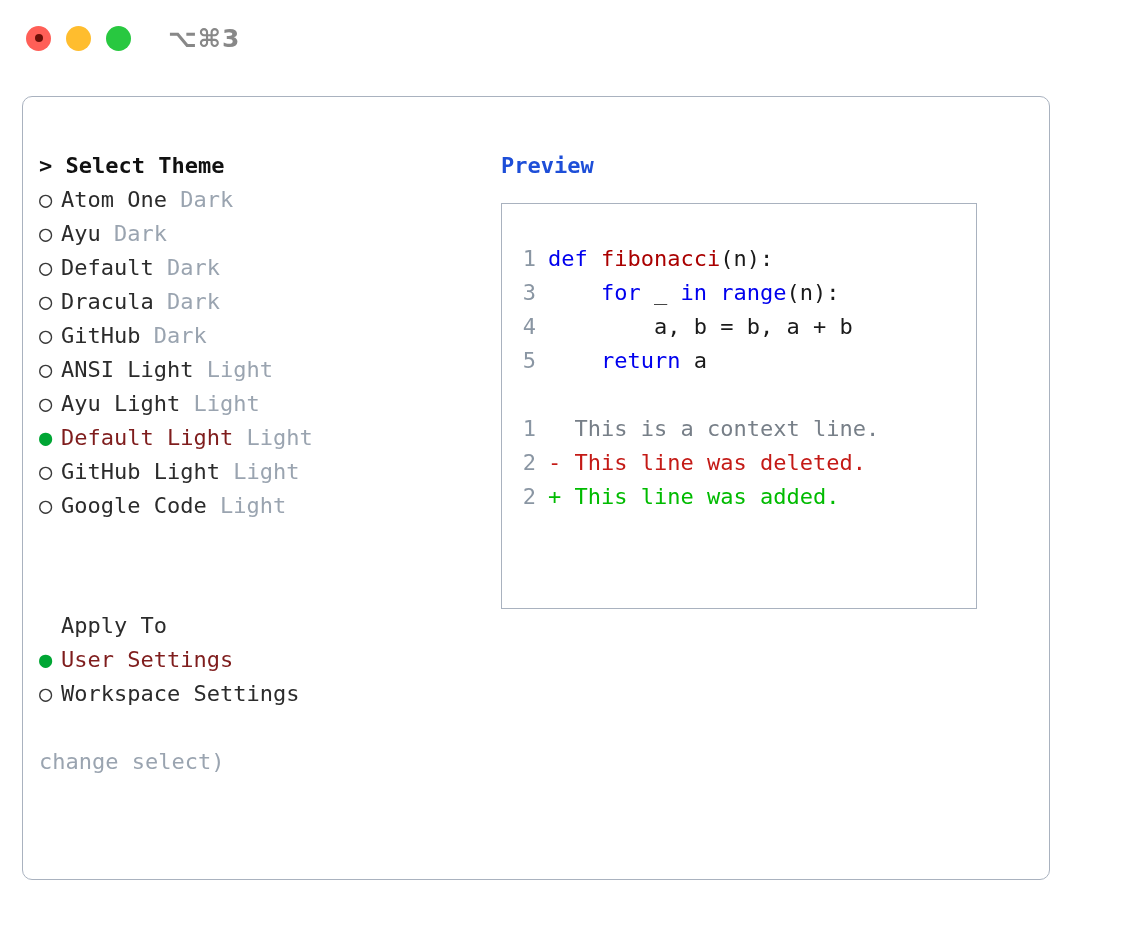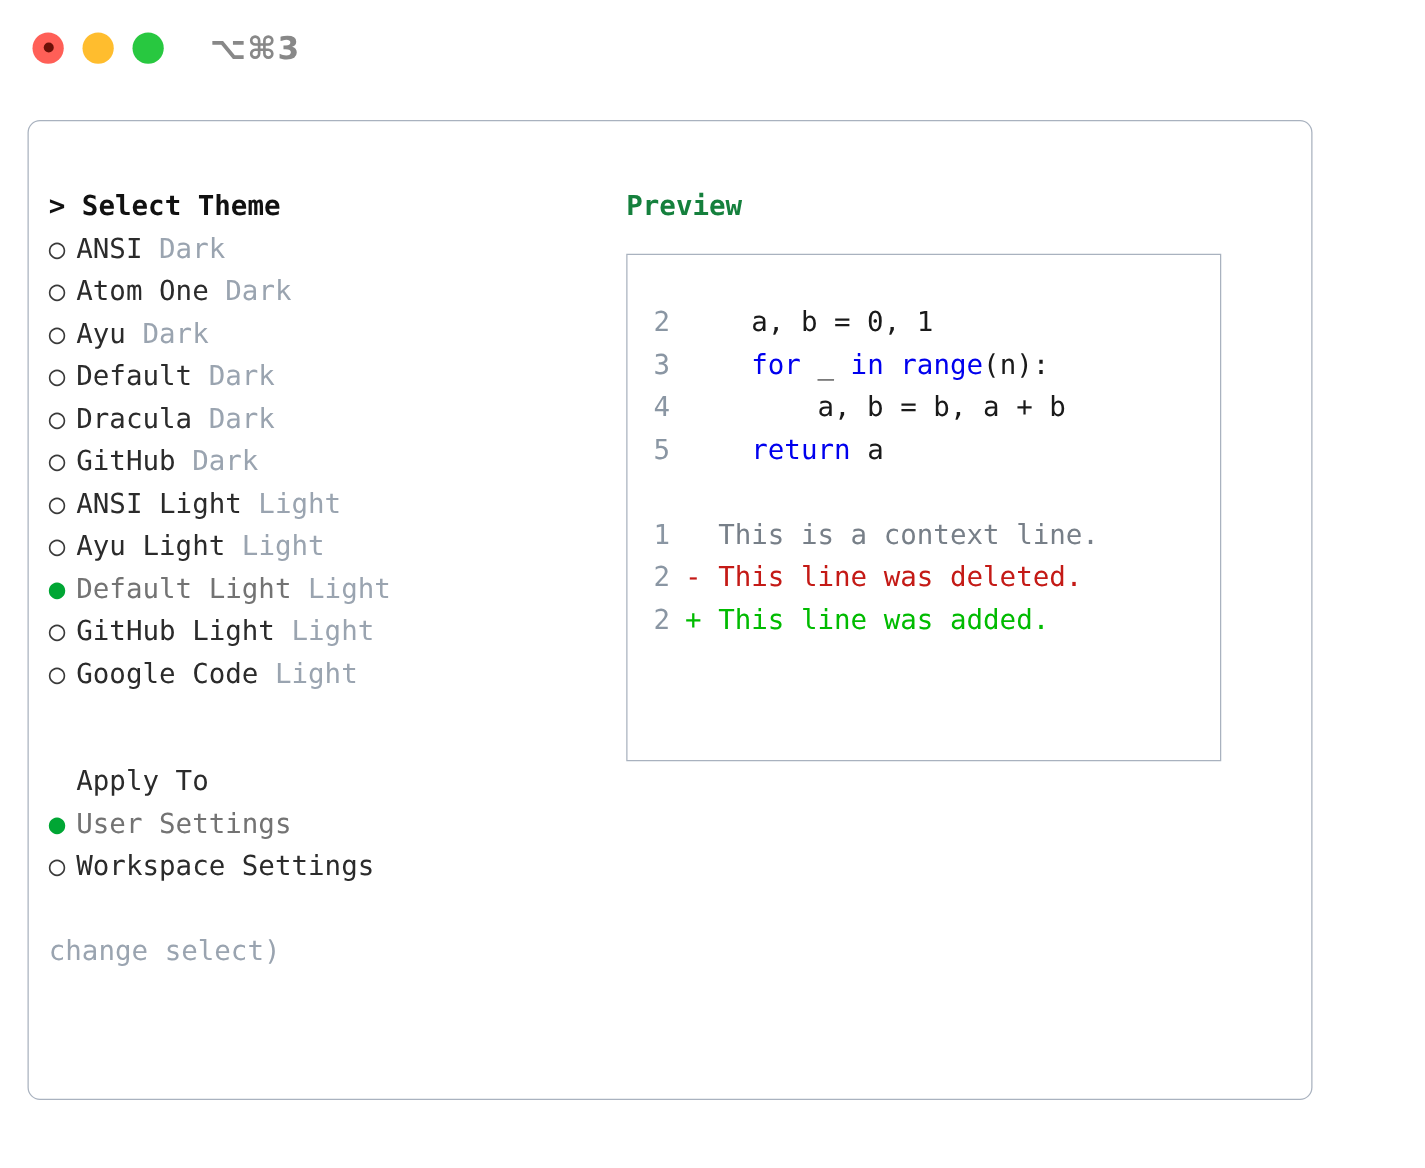--- a/index.html
+++ b/index.html
@@ -100,21 +100,21 @@
   .row.header {
     font-weight: bold;
     color: #111111;
   }
   .bullet {
     display: inline-block;
     width: 22px;
     color: #3a3a3a;
   }
   .bullet.on { color: #00a634; }
-  .label.sel { color: #737373; text-align: center; }
+  .label.sel { color: #7f1d1d; text-align: center; }
   .tag {
     color: #9aa4b0;
   }
   .section-title {
     height: 34px;
     line-height: 34px;
     font-size: 22px;
     color: #2b2b2b;
     padding-left: 22px;
     white-space: pre;
@@ -130,21 +130,21 @@
   #preview-column {
     position: absolute;
     left: 478px;
     top: 52px;
     width: 500px;
   }
   #preview-title {
     font-size: 22px;
     font-weight: bold;
     line-height: 34px;
-    color: #15803d;
+    color: #1d4ed8;
     white-space: pre;
   }
   #preview-box {
     margin-top: 20px;
     width: 476px;
     height: 406px;
     border: 1.5px solid #a9b2bf;
     box-sizing: border-box;
     background: #ffffff;
     position: relative;
@@ -184,21 +184,20 @@
   <div class="dot yellow"></div>
   <div class="dot green"></div>
   <div id="shortcut">⌥⌘3</div>
 </div>
 
 <div id="panel">
 
   <div id="theme-column">
     <div class="row header">&gt; Select Theme</div>
     <div id="theme-list">
-        <div class="row"><span class="bullet">○</span><span class="label">ANSI</span><span class="tag"> Dark</span></div>
         <div class="row"><span class="bullet">○</span><span class="label">Atom One</span><span class="tag"> Dark</span></div>
         <div class="row"><span class="bullet">○</span><span class="label">Ayu</span><span class="tag"> Dark</span></div>
         <div class="row"><span class="bullet">○</span><span class="label">Default</span><span class="tag"> Dark</span></div>
         <div class="row"><span class="bullet">○</span><span class="label">Dracula</span><span class="tag"> Dark</span></div>
         <div class="row"><span class="bullet">○</span><span class="label">GitHub</span><span class="tag"> Dark</span></div>
         <div class="row"><span class="bullet">○</span><span class="label">ANSI Light</span><span class="tag"> Light</span></div>
         <div class="row"><span class="bullet">○</span><span class="label">Ayu Light</span><span class="tag"> Light</span></div>
         <div class="row"><span class="bullet on">●</span><span class="label sel">Default Light</span><span class="tag"> Light</span></div>
         <div class="row"><span class="bullet">○</span><span class="label">GitHub Light</span><span class="tag"> Light</span></div>
         <div class="row"><span class="bullet">○</span><span class="label">Google Code</span><span class="tag"> Light</span></div>
@@ -214,21 +213,21 @@
   </div>
 
   <div id="hint-column">
     <div class="hint-line">change select)</div>
   </div>
 
   <div id="preview-column">
     <div id="preview-title">Preview</div>
     <div id="preview-box">
       <div id="code-area">
-          <div class="code-line"><span class="ln">2</span><span class="plain">    a, b = 0, 1</span></div>
+          <div class="code-line"><span class="ln">1</span><span class="kw">def </span><span class="fn">fibonacci</span><span class="plain">(n):</span></div>
           <div class="code-line"><span class="ln">3</span><span class="plain">    </span><span class="kw">for</span><span class="plain"> _ </span><span class="kw">in</span><span class="plain"> </span><span class="kw">range</span><span class="plain">(n):</span></div>
           <div class="code-line"><span class="ln">4</span><span class="plain">        a, b = b, a + b</span></div>
           <div class="code-line"><span class="ln">5</span><span class="plain">    </span><span class="kw">return</span><span class="plain"> a</span></div>
           <div class="spacer"></div>
           <div class="code-line"><span class="ln">1</span><span class="diff-ctx">  </span><span class="diff-ctx">This is a context line.</span></div>
           <div class="code-line"><span class="ln">2</span><span class="diff-del">- </span><span class="diff-del">This line was deleted.</span></div>
           <div class="code-line"><span class="ln">2</span><span class="diff-add">+ </span><span class="diff-add">This line was added.</span></div>
         </div>
     </div>
   </div>

